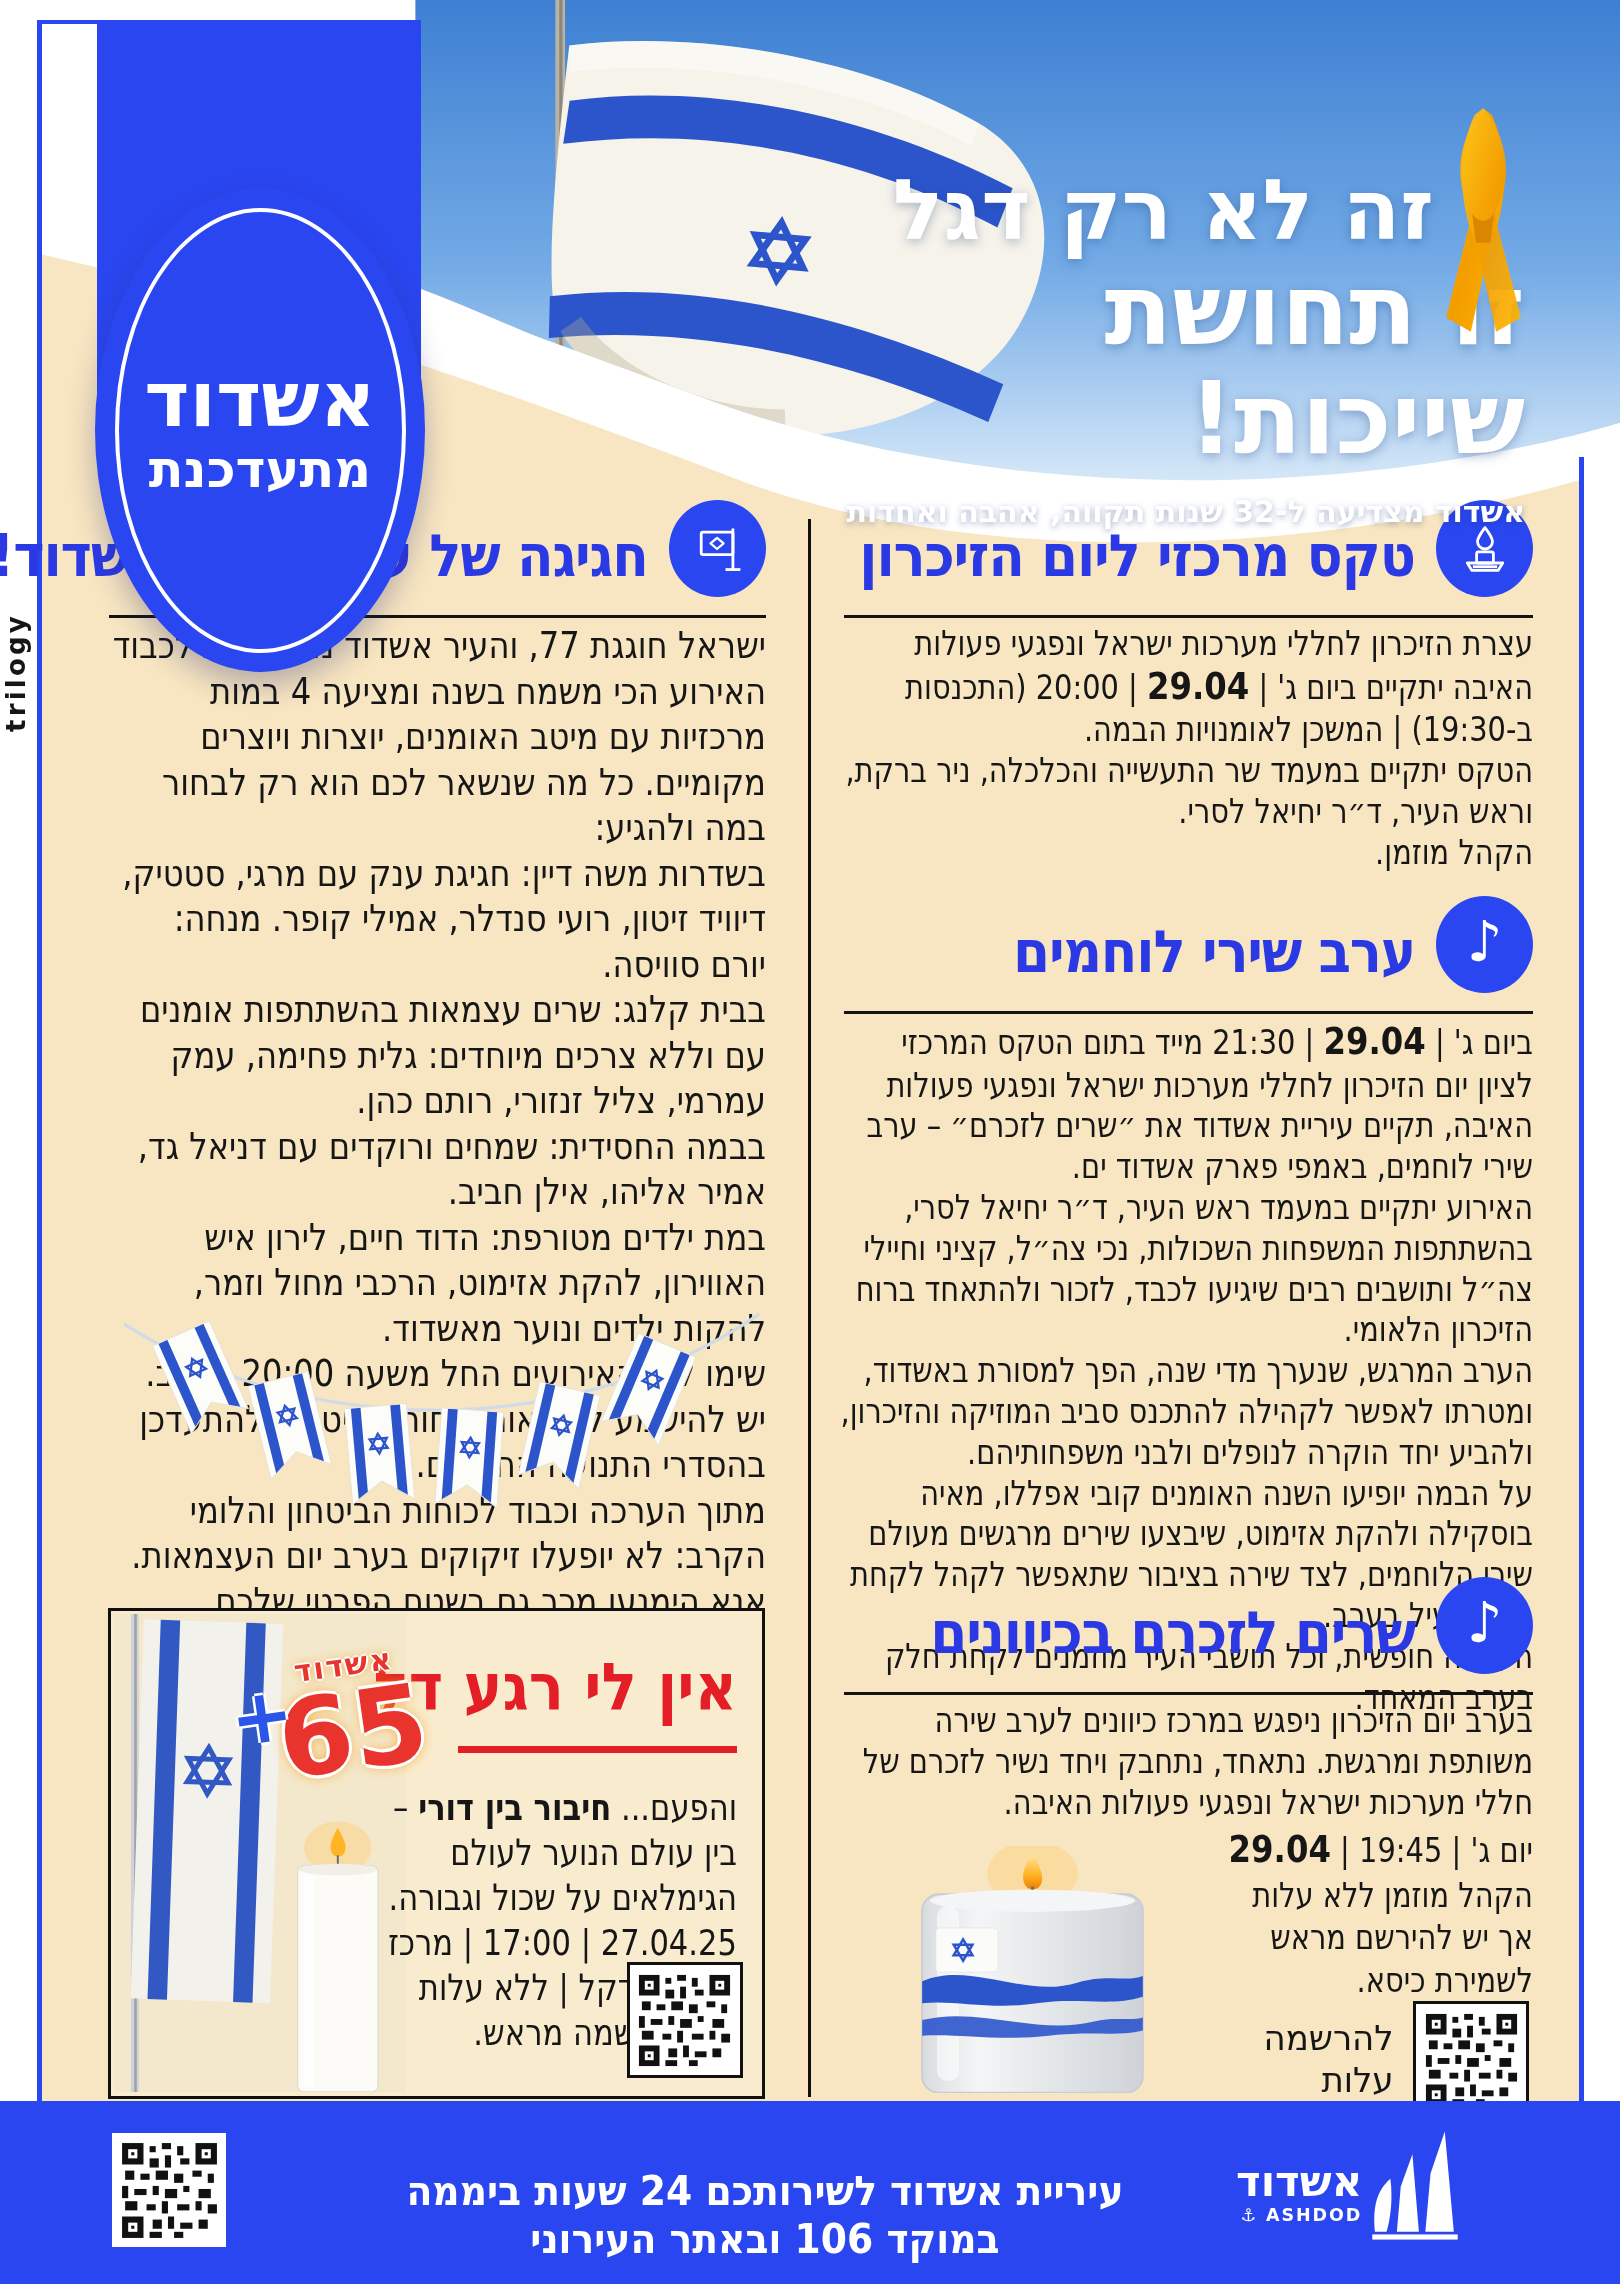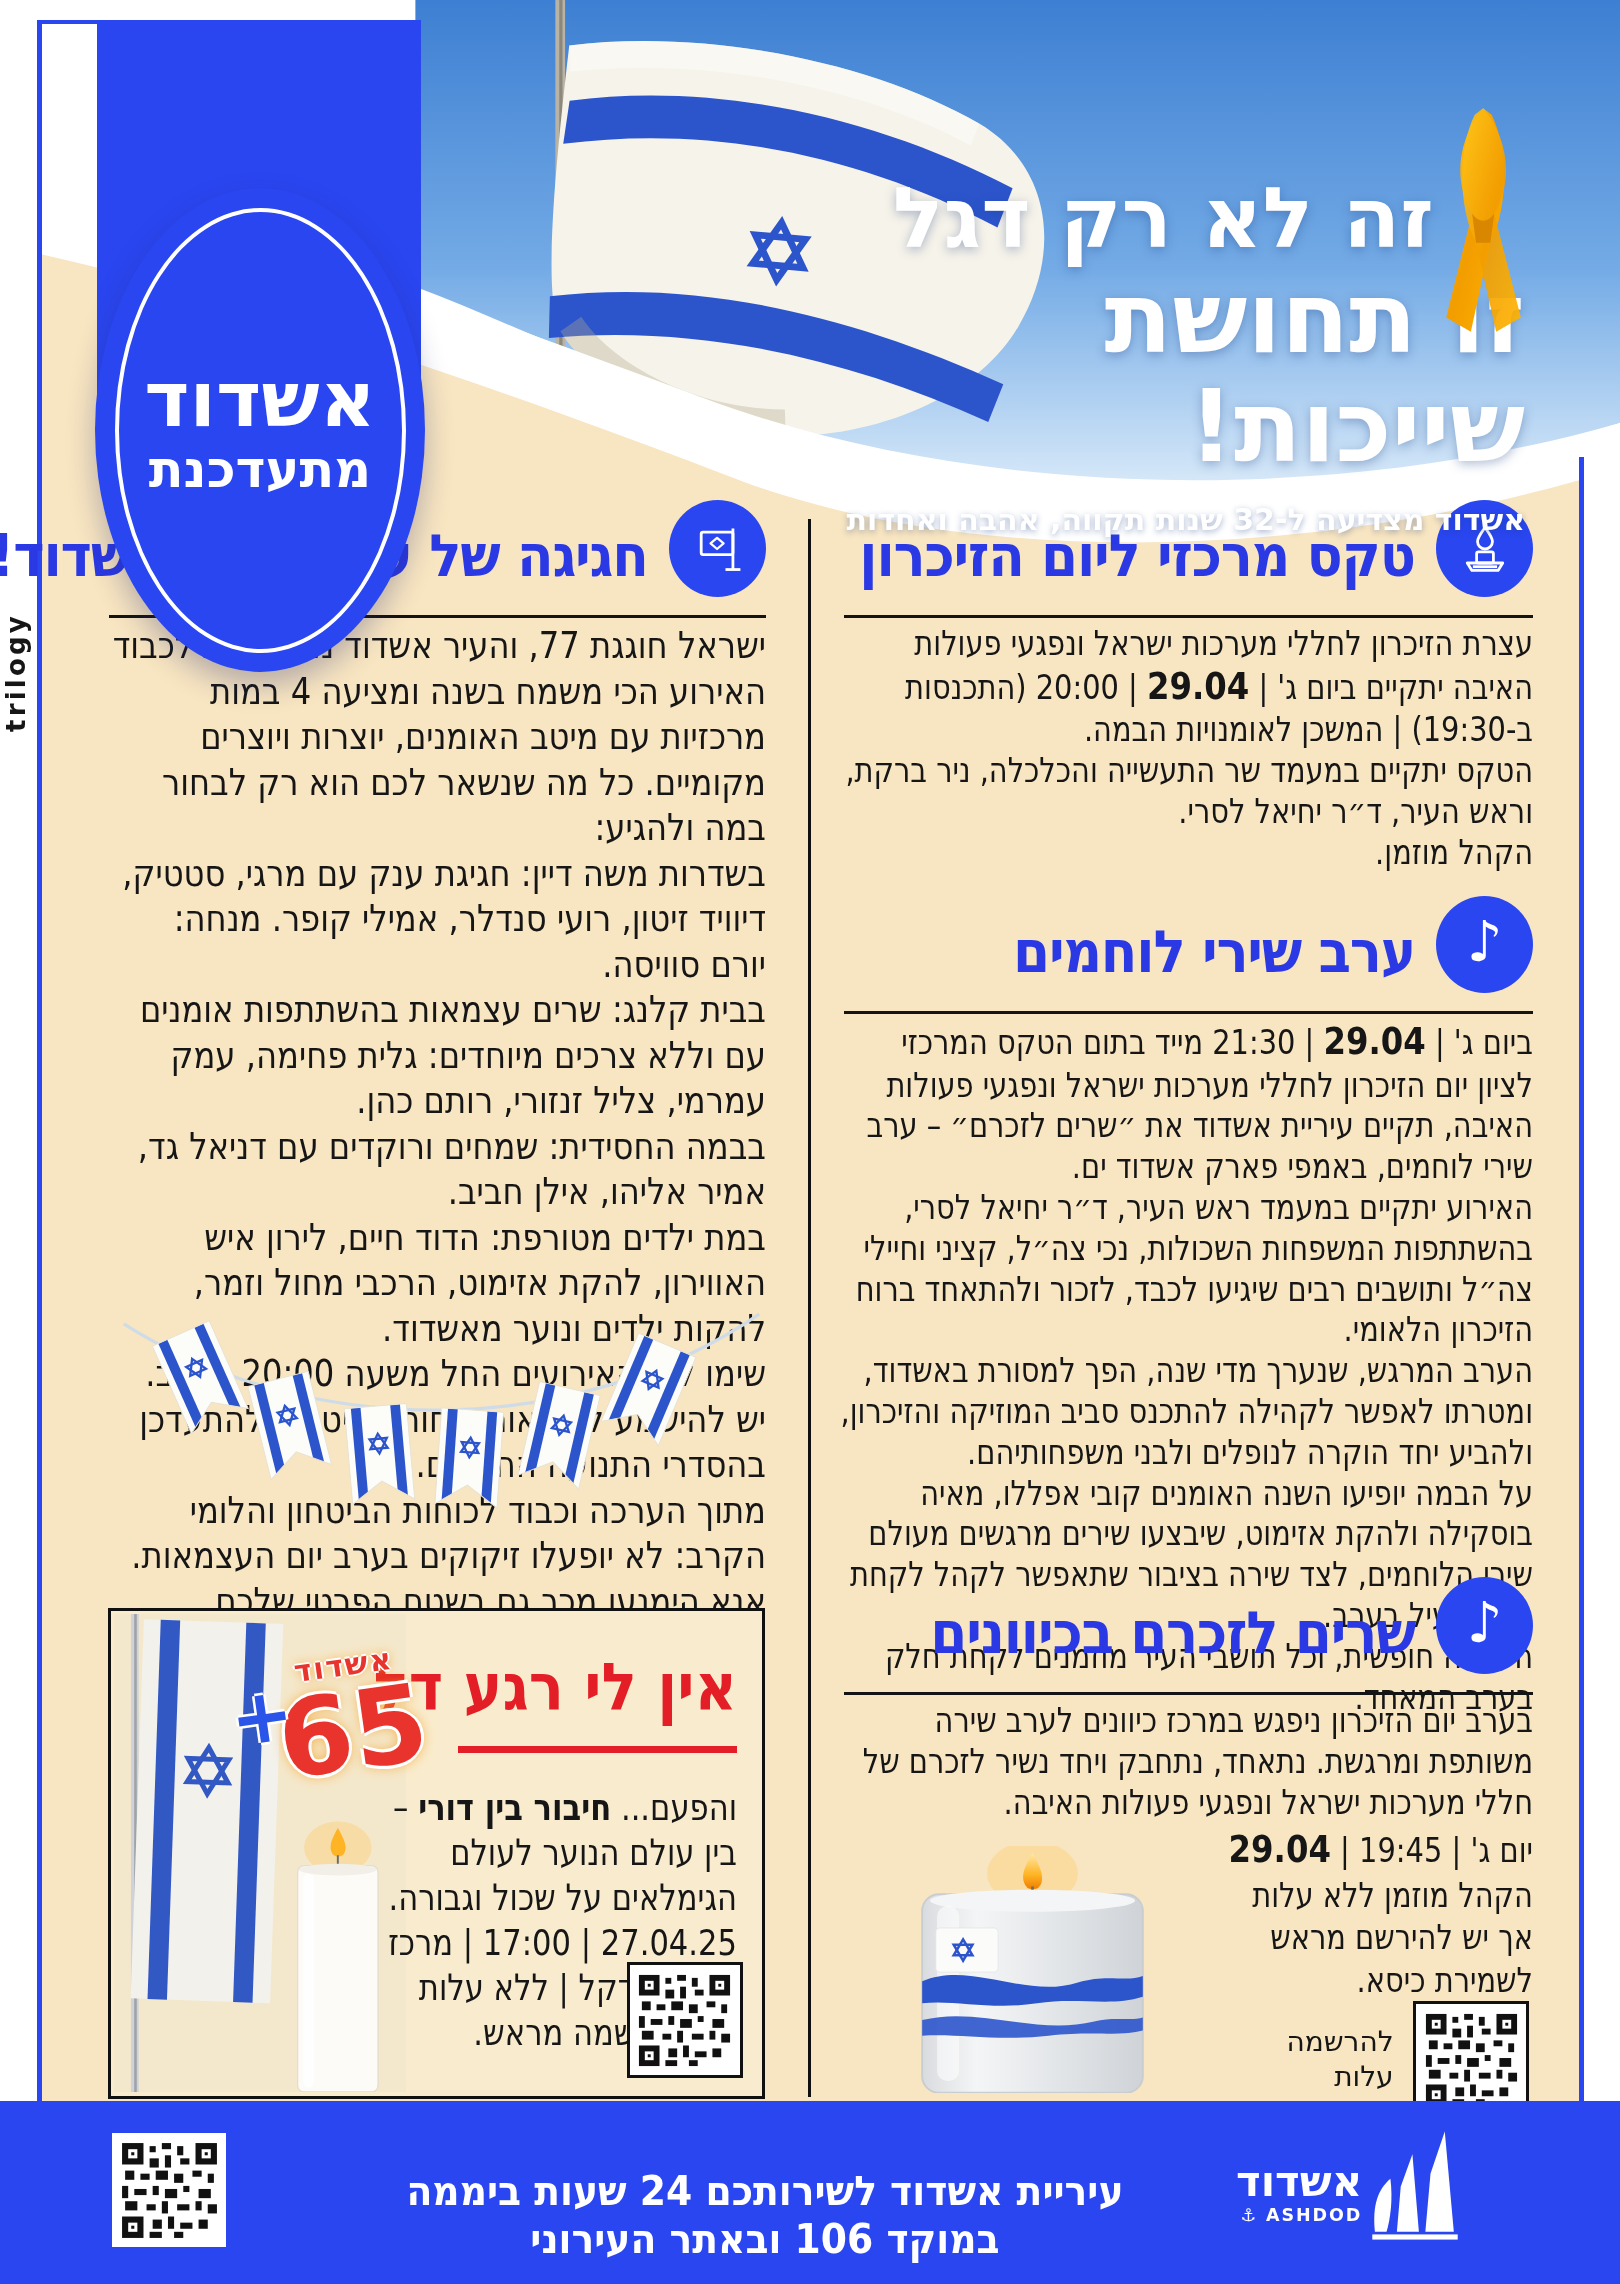--- a/index.html
+++ b/index.html
@@ -16,21 +16,21 @@
   
   .ribbon{left:97px;top:19.5px;width:324px;height:423px;background:#2a46f0;z-index:4;}
   .badge{left:95px;top:188px;width:330px;height:484px;border-radius:50%;background:#2a46f0;
          box-shadow:0 13px 29px rgba(30,40,110,.30);z-index:5;display:flex;flex-direction:column;
          align-items:center;justify-content:center;color:#fff;text-align:center;}
   .badge::before{content:"";position:absolute;inset:19.5px;border:4.5px solid #fff;border-radius:50%;}
   .badge .b1{font-size:77px;font-weight:700;line-height:1.05;}
   .badge .b2{font-size:51px;font-weight:700;line-height:1.15;}
   .trilogy{left:1.3px;top:613px;writing-mode:vertical-rl;transform:rotate(180deg);
            font-size:26px;font-weight:700;letter-spacing:3.2px;color:#161616;z-index:6;direction:ltr;}
-  .headline{right:95px;top:172px;width:714px;text-align:right;color:#fff;z-index:4;}
+  .headline{right:95px;top:164px;width:714px;text-align:right;color:#fff;z-index:4;}
   .hl1{font-size:84px;font-weight:700;line-height:1.1;margin-left:0;margin-right:91px;
        text-shadow:0 2.6px 10.4px rgba(25,60,130,.35);}
   .hl2{font-size:99px;font-weight:700;line-height:1.1;text-shadow:0 2.6px 10.4px rgba(25,60,130,.35);}
   .hsub{font-size:30px;font-weight:700;margin-top:19.5px;text-shadow:0 1.9px 6.5px rgba(25,60,130,.4);}
   .yribbon{left:1433px;top:103px;z-index:5;}
   
   .section{position:absolute;z-index:3;}
   .sec-head{position:relative;height:114px;}
   .sec-icon{position:absolute;right:0;top:-9px;width:97px;height:97px;border-radius:50%;
             background:#2a46f0;display:flex;align-items:center;justify-content:center;color:#fff;}
@@ -42,21 +42,21 @@
   .sec-body p{margin:0;}
   .colR .sec-body{width:818px;transform:scaleX(.849);}
   .colL .sec-body{width:753px;transform:scaleX(.871);font-size:37px;line-height:1.23;}
   b.dt{font-size:1.12em;}
   
   #sec-kivunim .k-narrow{position:absolute;right:0;top:240px;width:363px;transform:scaleX(.85);
         transform-origin:right top;font-size:34px;line-height:1.25;text-align:right;color:#161616;}
   #sec-kivunim .k-candle{position:absolute;left:36px;top:260px;}
   #sec-kivunim .k-qr{position:absolute;right:3.9px;top:415px;display:flex;align-items:center;gap:19.5px;}
   .qr-card{background:#fff;border:3.2px solid #111;padding:6.5px;line-height:0;}
-  .qr-label{font-size:28px;line-height:1.25;font-weight:400;color:#161616;text-align:right;}
+  .qr-label{font-size:34px;line-height:1.25;font-weight:400;color:#161616;text-align:right;}
   
   .bunting{left:114px;top:1288px;z-index:3;}
   
   .box65{left:108px;top:1608px;width:657px;height:491px;background:#f9ecce;border:3.9px solid #101010;
          box-sizing:border-box;z-index:3;}
   .b65-photo{position:absolute;left:2.6px;top:2.6px;}
   .b65-logo{position:absolute;left:165px;top:36px;transform:rotate(-8deg);z-index:2;text-align:center;}
   .l65-heb{display:block;font-size:30px;font-weight:700;color:#e8342c;letter-spacing:1.9px;
            text-shadow:-1.9px 0 #fff,1.9px 0 #fff,0 -1.9px #fff,0 1.9px #fff,0 0 10.4px #f6a023;}
   .l65-num{position:relative;display:inline-block;font-size:107px;font-weight:800;color:#e8342c;line-height:.95;

